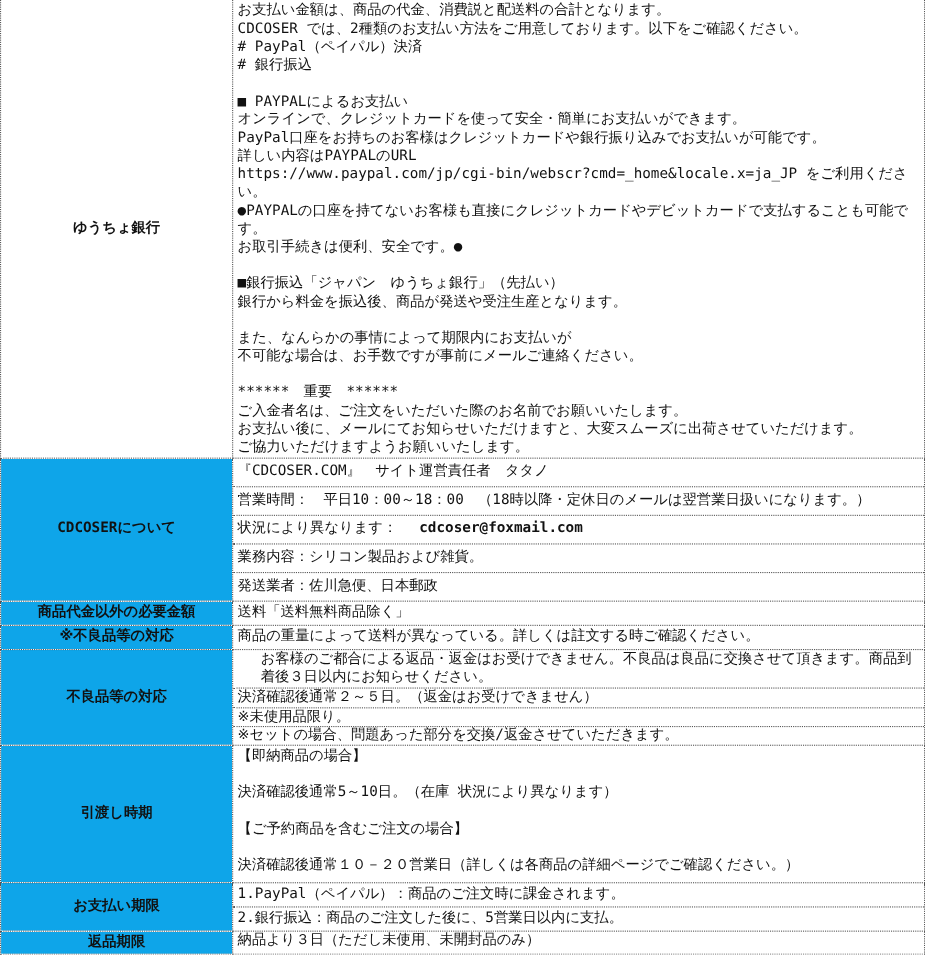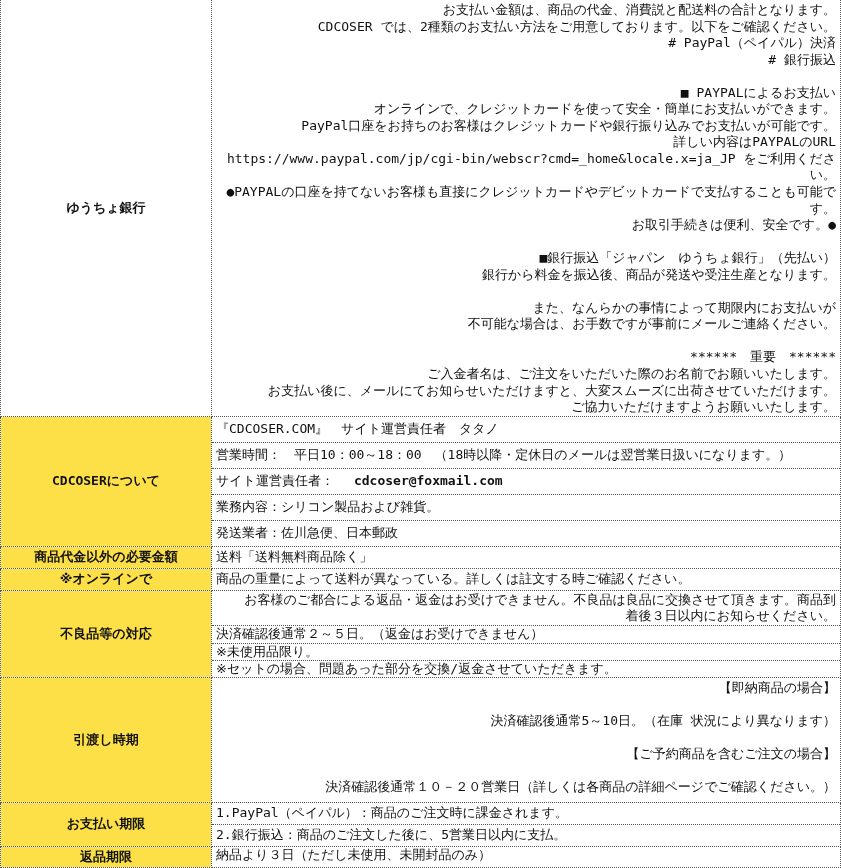--- a/index.html
+++ b/index.html
@@ -5,25 +5,25 @@
   html,body{margin:0;padding:0;background:#ffffff;}
   .page{
     width:841px;height:868px;overflow:hidden;position:relative;
     font-family:"DejaVu Sans Mono","DejaVu Sans","Liberation Sans",monospace,sans-serif;
     font-size:13px;color:#111111;background:#ffffff;
   }
   table.info{
     border-collapse:collapse;width:841px;table-layout:fixed;
     border-left:1px dotted #555;border-right:1px dotted #555;
   }
-  th,td{border:1px dotted #555;padding:0;vertical-align:top;overflow:hidden;text-align:right;}
+  th,td{border:1px dotted #555;padding:0;vertical-align:top;overflow:hidden;}
   tr.first th,tr.first td{border-top:none;}
   th{
     width:206px;font-weight:bold;text-align:center;vertical-align:middle;
-    background:#fde047;font-size:13px;line-height:16px;padding:2px;
+    background:#0ea5e9;font-size:13px;line-height:16px;padding:2px;
   }
   tr.first th{background:#ffffff;}
   .blk{
     white-space:pre-line;line-height:16.55px;padding:2px 4px 0 4px;
     overflow:hidden;
   }
   td.h397{height:397px;}
   td.h124{height:124px;}
   .sub{
     min-height:25px;display:flex;align-items:center;
@@ -77,37 +77,37 @@
 ご協力いただけますようお願いいたします。</div>
         </td>
       </tr>
 
       <tr>
         <th>CDCOSERについて</th>
         <td>
           <div class="sub">『CDCOSER.COM』　サイト運営責任者　タタノ</div>
           <div class="sub">営業時間：　平日10：00～18：00　（18時以降・定休日のメールは翌営業日扱いになります。）</div>
           <div class="sub">
-              <span>サイト運営責任者：</span>
+              <span>状況により異なります：</span>
               <span class="bold">cdcoser@foxmail.com</span>
             </div>
           <div class="sub">業務内容：シリコン製品および雑貨。</div>
           <div class="sub">発送業者：佐川急便、日本郵政</div>
         </td>
       </tr>
 
       <tr>
         <th>商品代金以外の必要金額</th>
         <td>
           <div class="single">送料「送料無料商品除く」</div>
         </td>
       </tr>
 
       <tr>
-        <th>※オンラインで</th>
+        <th>※不良品等の対応</th>
         <td>
           <div class="single">商品の重量によって送料が異なっている。詳しくは註文する時ご確認ください。</div>
         </td>
       </tr>
 
       <tr>
         <th>不良品等の対応</th>
         <td>
           <div class="sub wrap h34">お客様のご都合による返品・返金はお受けできません。不良品は良品に交換させて頂きます。商品到着後３日以内にお知らせください。</div>
           <div class="sub h17">決済確認後通常２～５日。（返金はお受けできません）</div>

